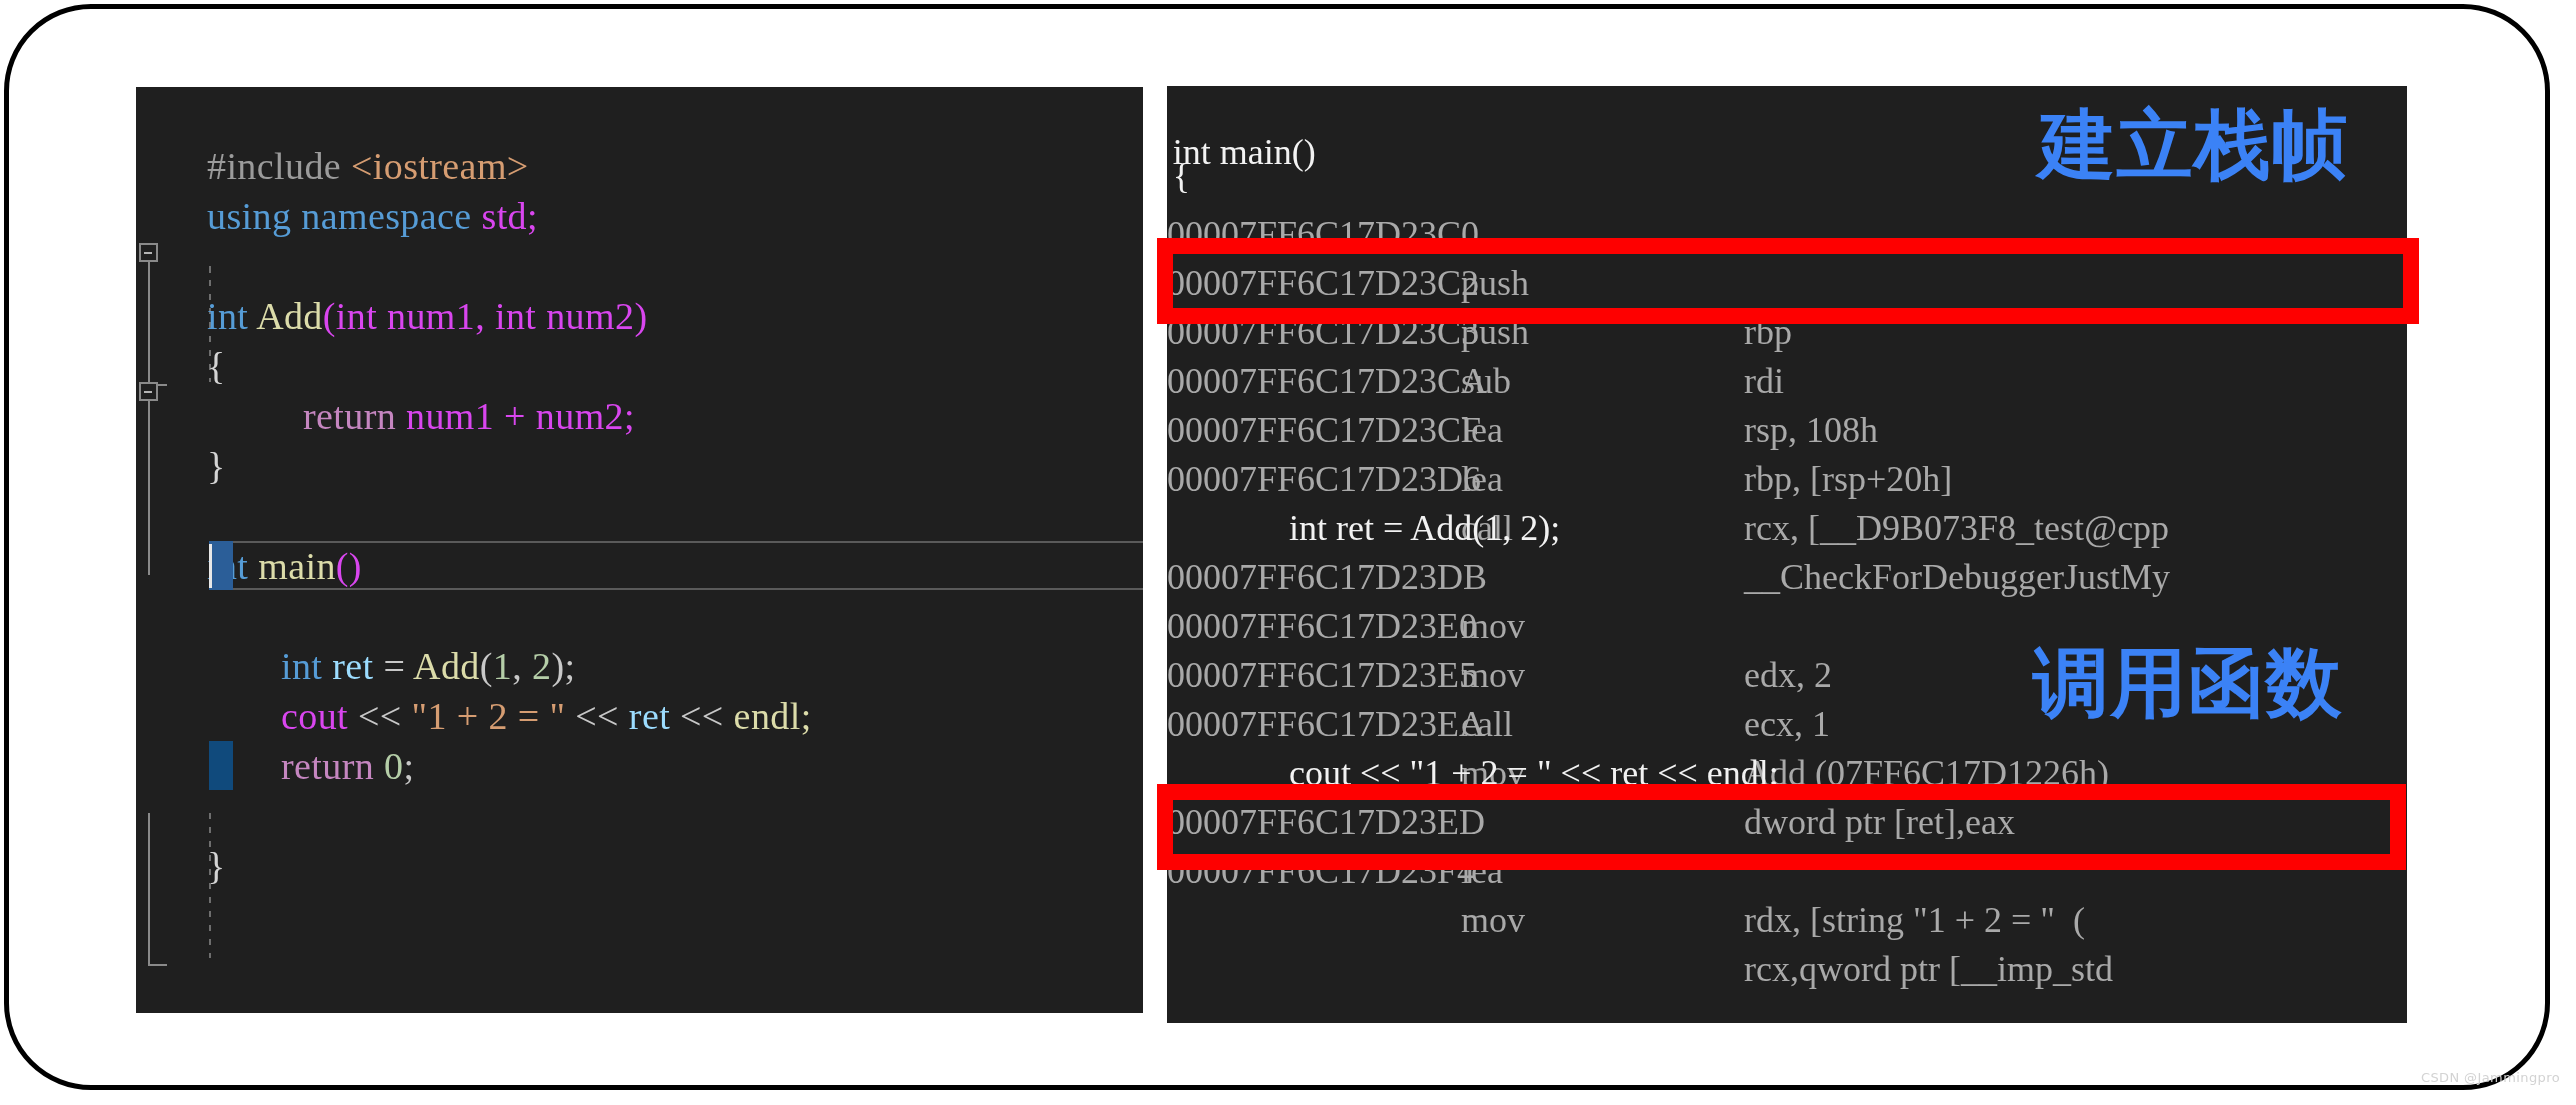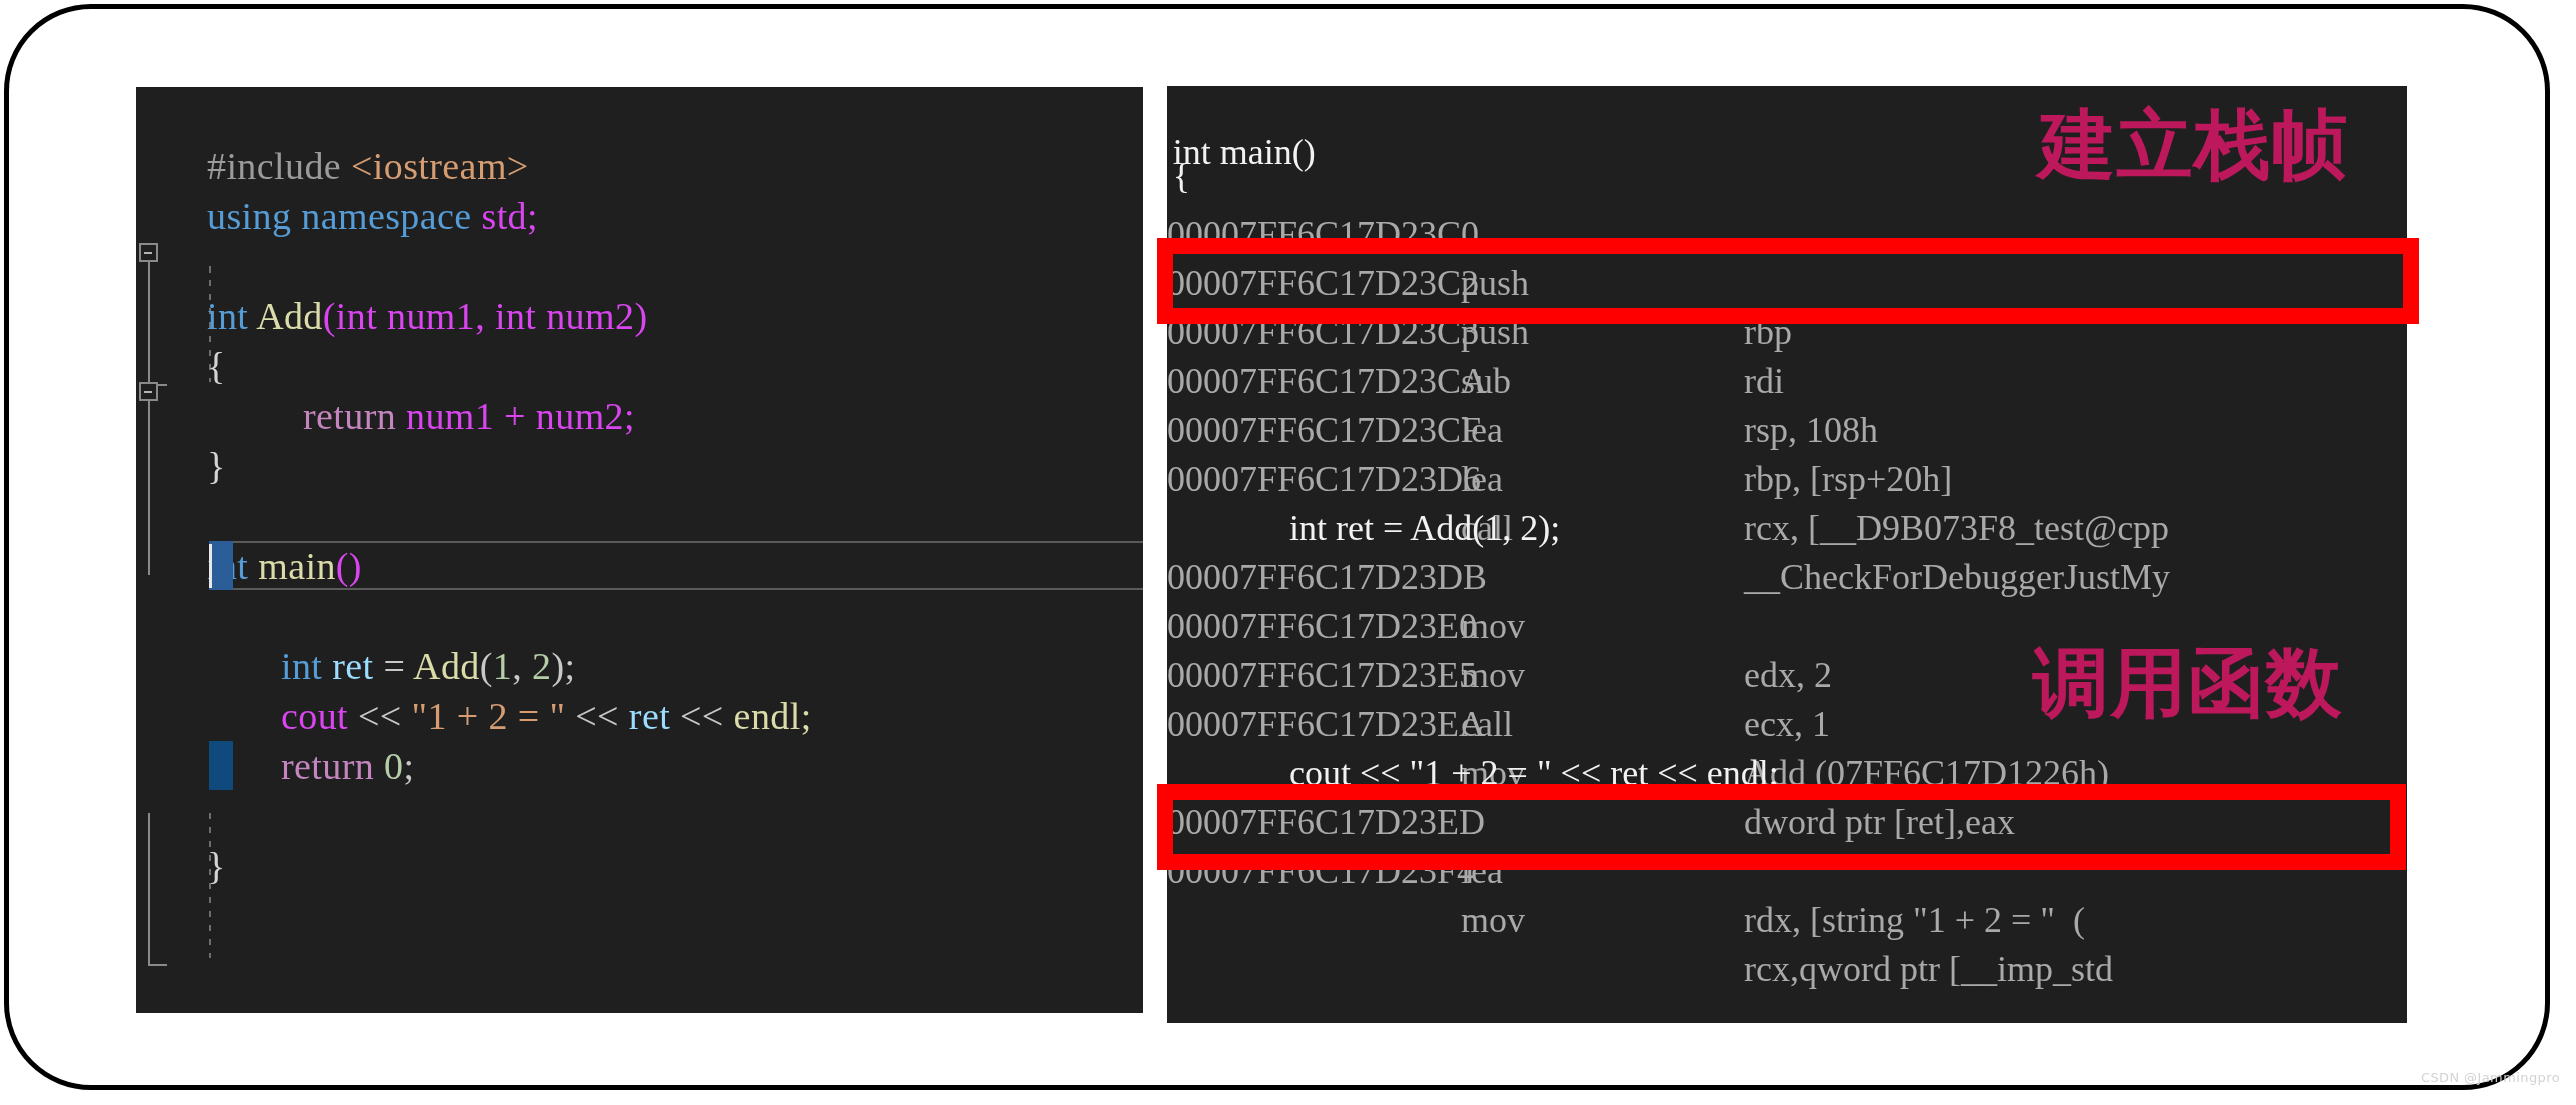--- a/index.html
+++ b/index.html
@@ -237,21 +237,21 @@
   #red-box-2 {
     left: 1157px;
     top: 784px;
     width: 1249px;
     height: 86px;
   }
 
   
   .cn-label {
     position: absolute;
-    color: #be185d;
+    color: #3b82f6;
     font-family: Liberation Sans, sans-serif;
     font-weight: bold;
     white-space: nowrap;
     letter-spacing: 1.5px;
   }
 
   #cn-label-1 {
     left: 2039px;
     top: 95px;
     font-size: 76px;

